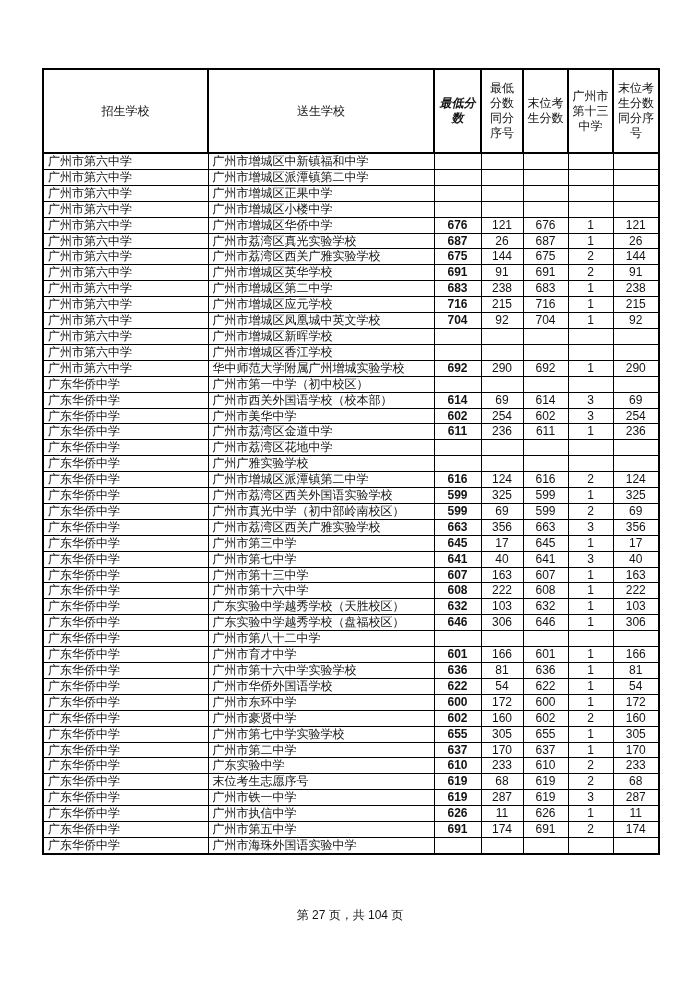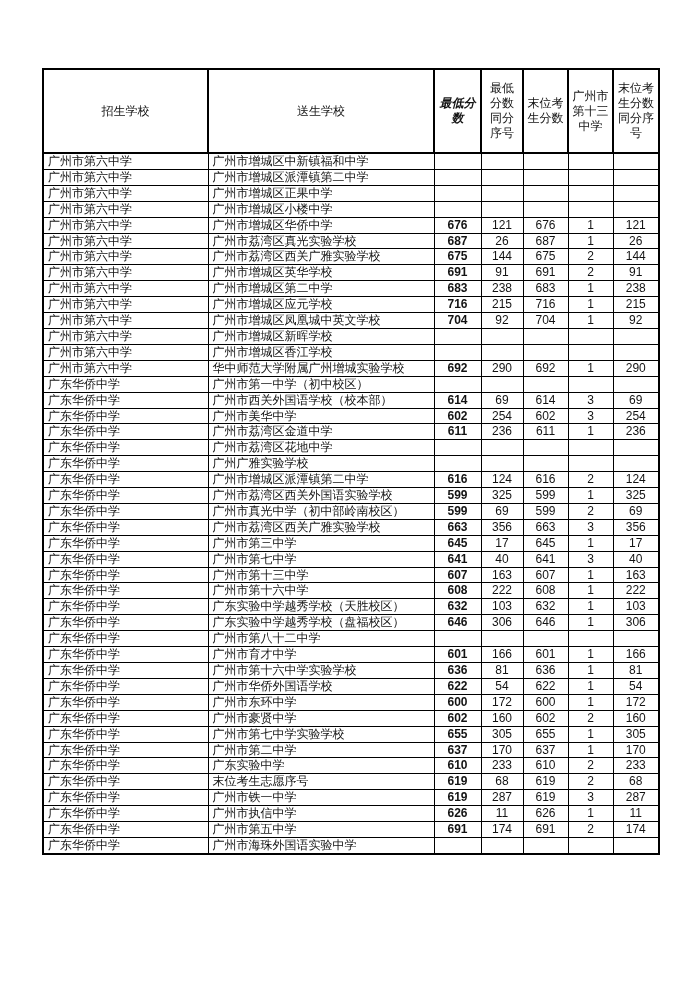--- a/index.html
+++ b/index.html
@@ -479,14 +479,15 @@
           <td class="name-cell">广州市海珠外国语实验中学</td>
           <td class="num-cell bold"></td>
           <td class="num-cell"></td>
           <td class="num-cell"></td>
           <td class="num-cell"></td>
           <td class="num-cell"></td>
         </tr>
       </tbody>
   </table>
 
+  <div class="footer">第 27 页，共 104 页</div>
 
 </div>
 
 </body></html>

